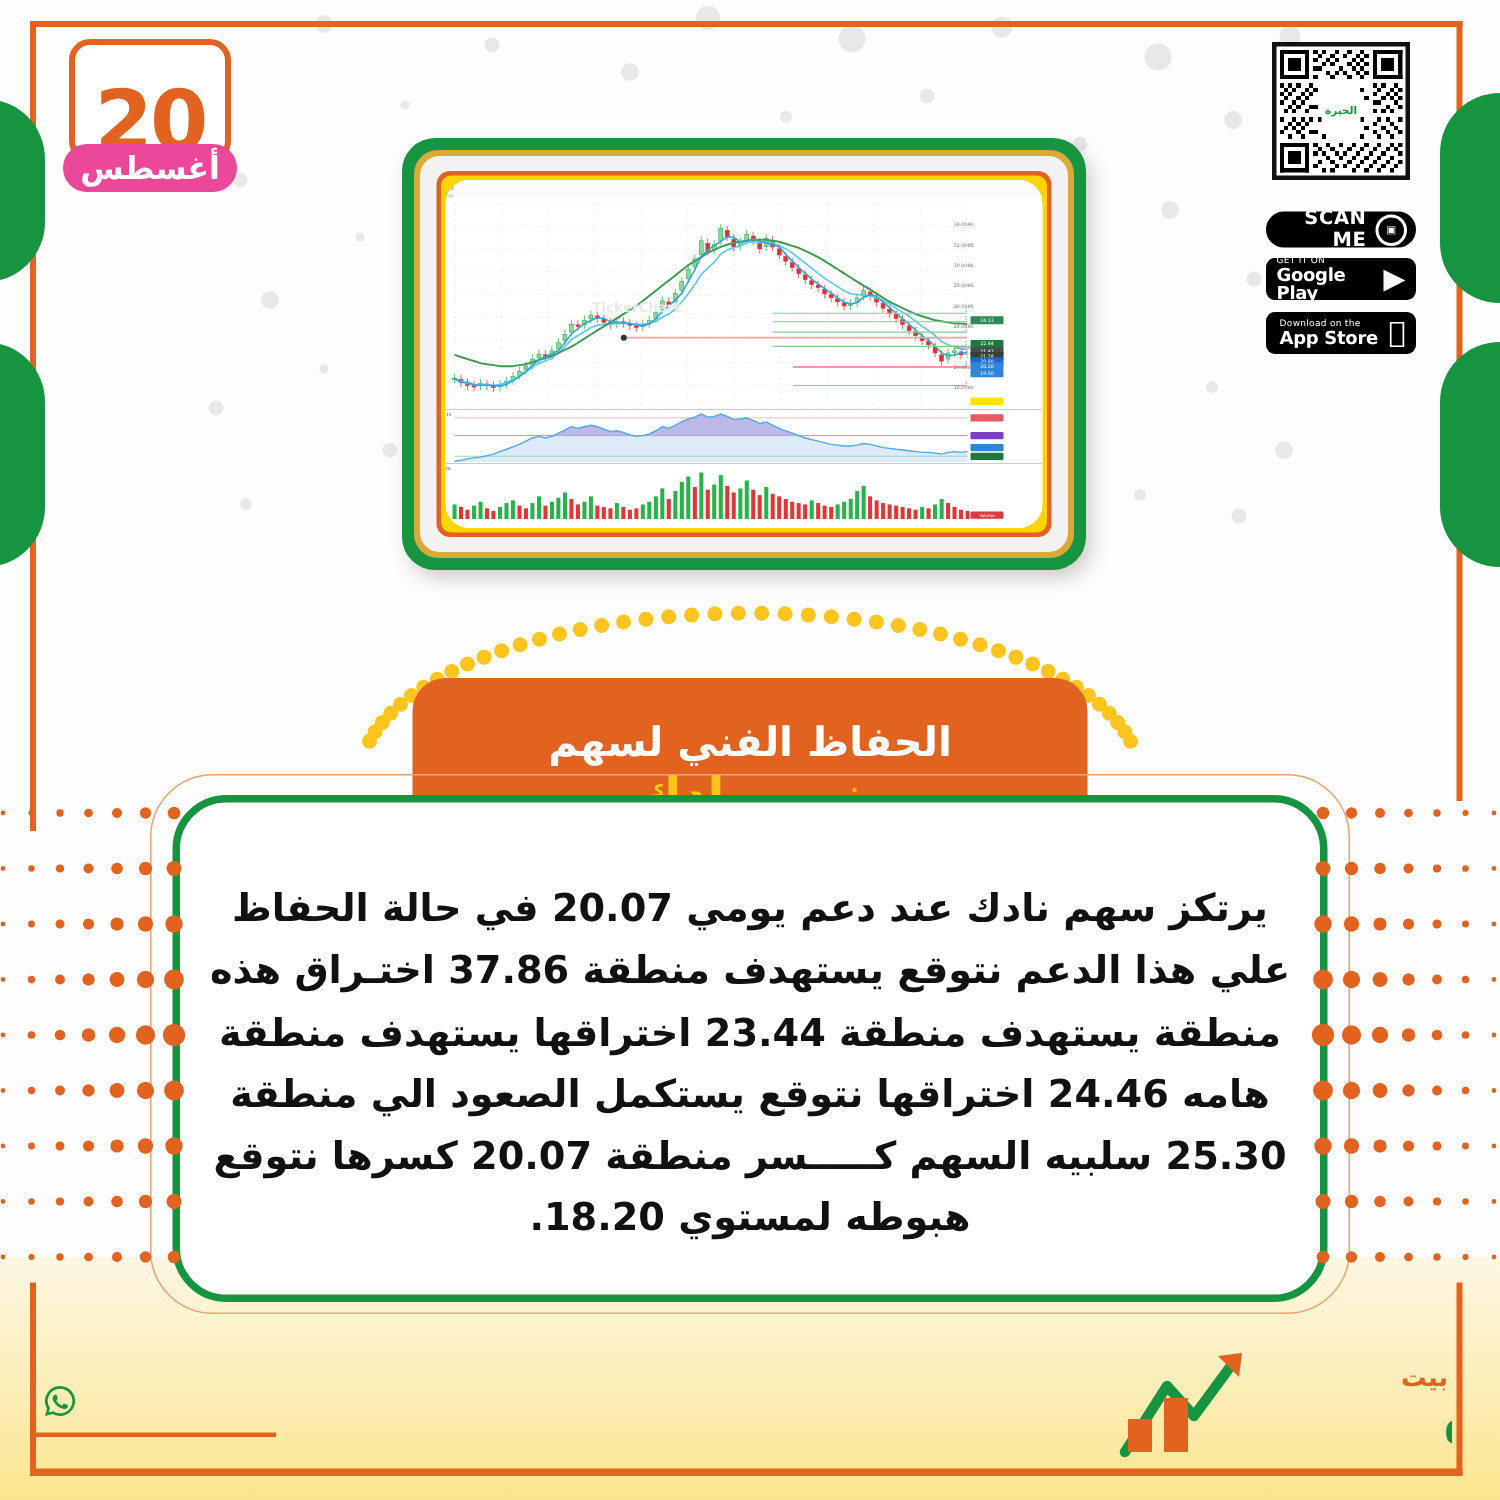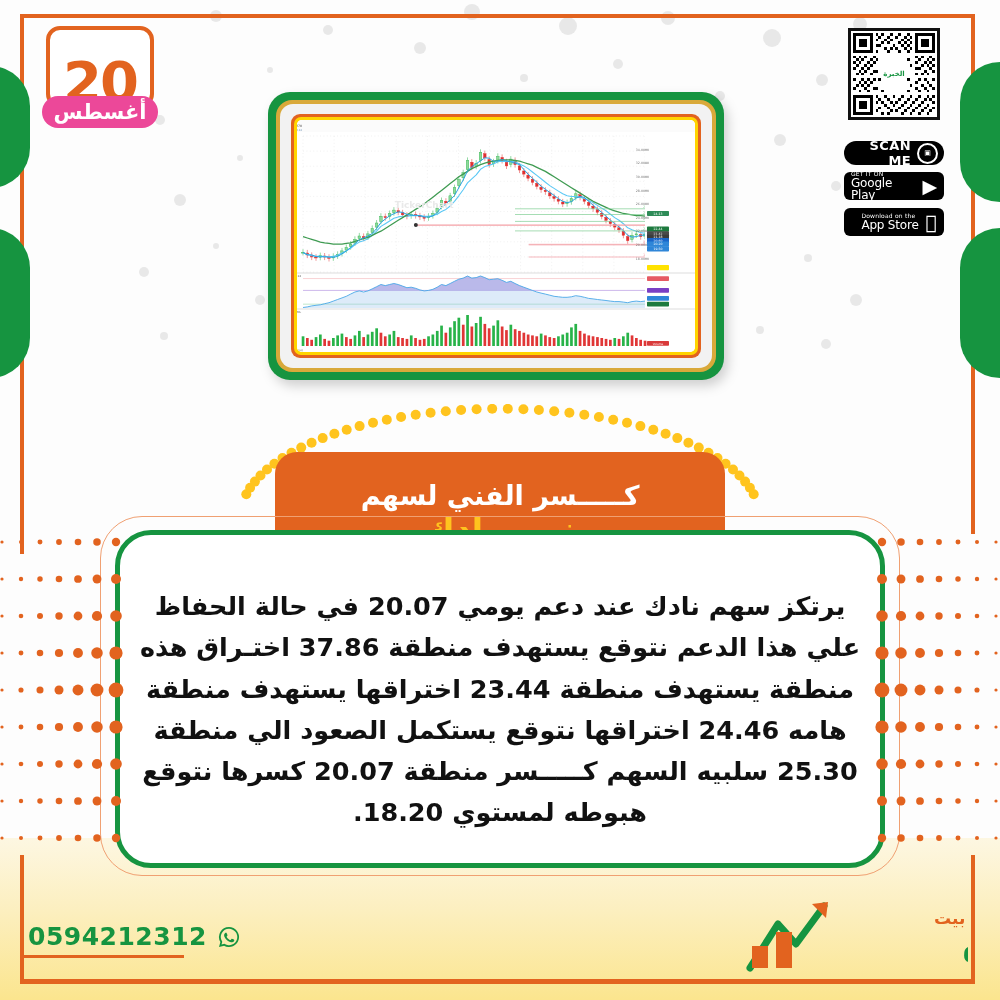--- a/index.html
+++ b/index.html
@@ -58,37 +58,37 @@
   .badge-scan{left:844px;top:141px;width:100px;height:24px;border-radius:12px;padding-right:6px;}
   .scan-circle{width:17px;height:17px;border-radius:50%;border:2px solid #fff;flex:0 0 auto;
     margin-right:0;margin-left:6px;display:flex;align-items:center;justify-content:center;
     font-size:7px;}
   .scan-text{font-size:13px;font-weight:bold;letter-spacing:.4px;}
   .badge-store{left:844px;top:172px;width:100px;height:28px;border-radius:6px;padding:0 7px;}
   .badge-store.apple{top:208px;}
   .store-glyph{font-size:19px;line-height:1;flex:0 0 auto;margin-left:7px;}
   .store-text{display:flex;flex-direction:column;line-height:1;text-align:left;}
   .store-small{font-size:6px;letter-spacing:.2px;}
-  .store-big{font-size:12px;font-weight:normal;letter-spacing:-.2px;}
+  .store-big{font-size:12px;font-weight:bold;letter-spacing:-.2px;}
 
   
   .chart-shadow{position:absolute;left:272px;top:98px;width:456px;height:288px;
     border-radius:22px;background:rgba(0,0,0,.18);filter:blur(6px);}
   .chart-green{position:absolute;left:268px;top:92px;width:456px;height:288px;
     border-radius:22px;background:#169440;}
   .chart-gold{position:absolute;left:276px;top:100px;width:440px;height:272px;
     border-radius:16px;background:#d9a93a;}
   .chart-white{position:absolute;left:280px;top:104px;width:432px;height:264px;
     border-radius:13px;background:#f2f2f2;}
   .chart-orange{position:absolute;left:291px;top:114px;width:410px;height:244px;
     border-radius:9px;background:#e2631f;}
   .chart-yellow{position:absolute;left:294px;top:117px;width:404px;height:238px;
     border-radius:7px;background:#ffd400;}
   .chart-plot{position:absolute;left:297px;top:120px;width:398px;height:232px;
-    border-radius:5px;background:#ffffff;overflow:hidden;}
+    border-radius:16px;background:#ffffff;overflow:hidden;}
   .chart-svg{display:block;width:398px;height:232px;}
 
   
   .arch{position:absolute;left:190px;top:404px;width:620px;height:120px;}
 
   
   .title-banner{position:absolute;left:275px;top:452px;width:450px;height:125px;
     background:#e2631f;border-radius:22px;
     display:flex;flex-direction:column;align-items:center;justify-content:center;}
   .title-line1{color:#ffffff;font-size:27px;font-weight:bold;letter-spacing:1px;line-height:1.15;}
@@ -792,21 +792,21 @@
         <circle cx="535.6" cy="59.7" r="5"></circle>
         <circle cx="543.0" cy="65.5" r="5"></circle>
         <circle cx="549.5" cy="71.5" r="5"></circle>
         <circle cx="555.1" cy="77.6" r="5"></circle>
         <circle cx="559.9" cy="83.8" r="5"></circle>
         <circle cx="563.7" cy="90.2" r="5"></circle>
       </g>
   </svg>
 
   <div class="title-banner">
-    <div class="title-line1">كـــــسر الفني لسهم</div>
+    <div class="title-line1">الحفاظ الفني لسهم</div>
     <div class="title-line2">نـــــــادك</div>
   </div>
 
   <div class="card-orange-outline"></div>
   <div class="card-green"></div>
   <div class="body-text">يرتكز سهم نادك  عند دعم يومي 20.07 في حالة الحفاظ علي هذا الدعم نتوقع يستهدف منطقة 37.86  اختـراق هذه منطقة يستهدف منطقة 23.44 اختراقها يستهدف منطقة هامه 24.46 اختراقها نتوقع يستكمل الصعود الي منطقة 25.30 سلبيه السهم كـــــسر منطقة 20.07 كسرها نتوقع هبوطه لمستوي 18.20.</div>
 
   <svg class="dotgrid left" viewBox="0 0 132 330">
       <g id="dg-left" fill="#e2631f">
         <circle cx="8" cy="12" r="1.60"></circle>
@@ -939,21 +939,20 @@
         <circle cx="84" cy="308" r="2.47"></circle>
         <circle cx="103" cy="308" r="2.03"></circle>
         <circle cx="122" cy="308" r="1.60"></circle>
       </g>
     </svg>
 
   <div class="footer-phone">
     <svg class="wa-icon" viewBox="0 0 24 24">
       <path fill="currentColor" d="M12 2a10 10 0 0 0-8.6 15.1L2 22l5.1-1.3A10 10 0 1 0 12 2zm0 1.8a8.2 8.2 0 1 1-4.2 15.2l-.3-.2-3 .8.8-2.9-.2-.3A8.2 8.2 0 0 1 12 3.8zm-3.3 4c-.2 0-.5.1-.7.4-.3.3-.9.9-.9 2.1s.9 2.4 1 2.6c.1.2 1.7 2.8 4.3 3.8 2.1.8 2.5.7 3 .6.5-.1 1.5-.6 1.7-1.2.2-.6.2-1.1.15-1.2-.05-.1-.2-.2-.5-.3-.25-.15-1.5-.75-1.7-.8-.25-.1-.4-.15-.6.1-.15.25-.65.8-.8 1-.15.15-.3.2-.55.05-.25-.1-1.05-.4-2-1.25-.75-.65-1.25-1.45-1.4-1.7-.15-.25 0-.4.1-.5.1-.1.25-.3.35-.45.15-.15.2-.25.3-.45.1-.15.05-.3 0-.45-.05-.1-.55-1.35-.75-1.85-.2-.5-.4-.45-.55-.45h-.45z"></path>
     </svg>
-    <span class="phone-num">0594212312</span>
   </div>
   <div class="footer-rule"></div>
 
   <svg class="brand" viewBox="0 0 230 80">
     <g>
       <path d="M12 70 L40 26 L58 46 L86 8" fill="none" stroke="#169440" stroke-width="7" stroke-linecap="round" stroke-linejoin="round"></path>
       <path d="M74 6 L90 4 L88 20 Z" fill="#e2631f"></path>
       <rect x="14" y="48" width="16" height="22" fill="#e2631f"></rect>
       <rect x="38" y="34" width="16" height="36" fill="#e2631f"></rect>
     </g>

